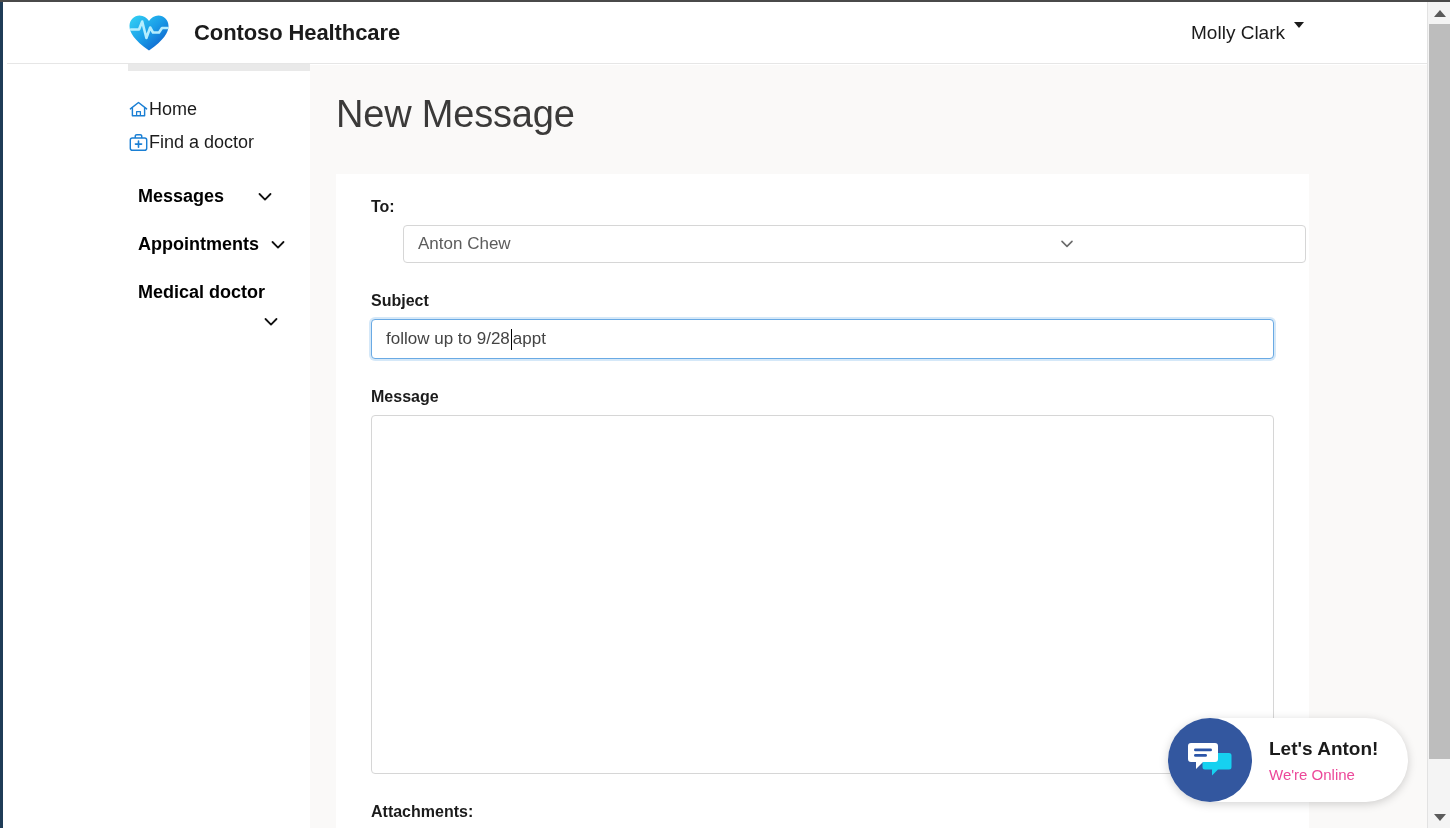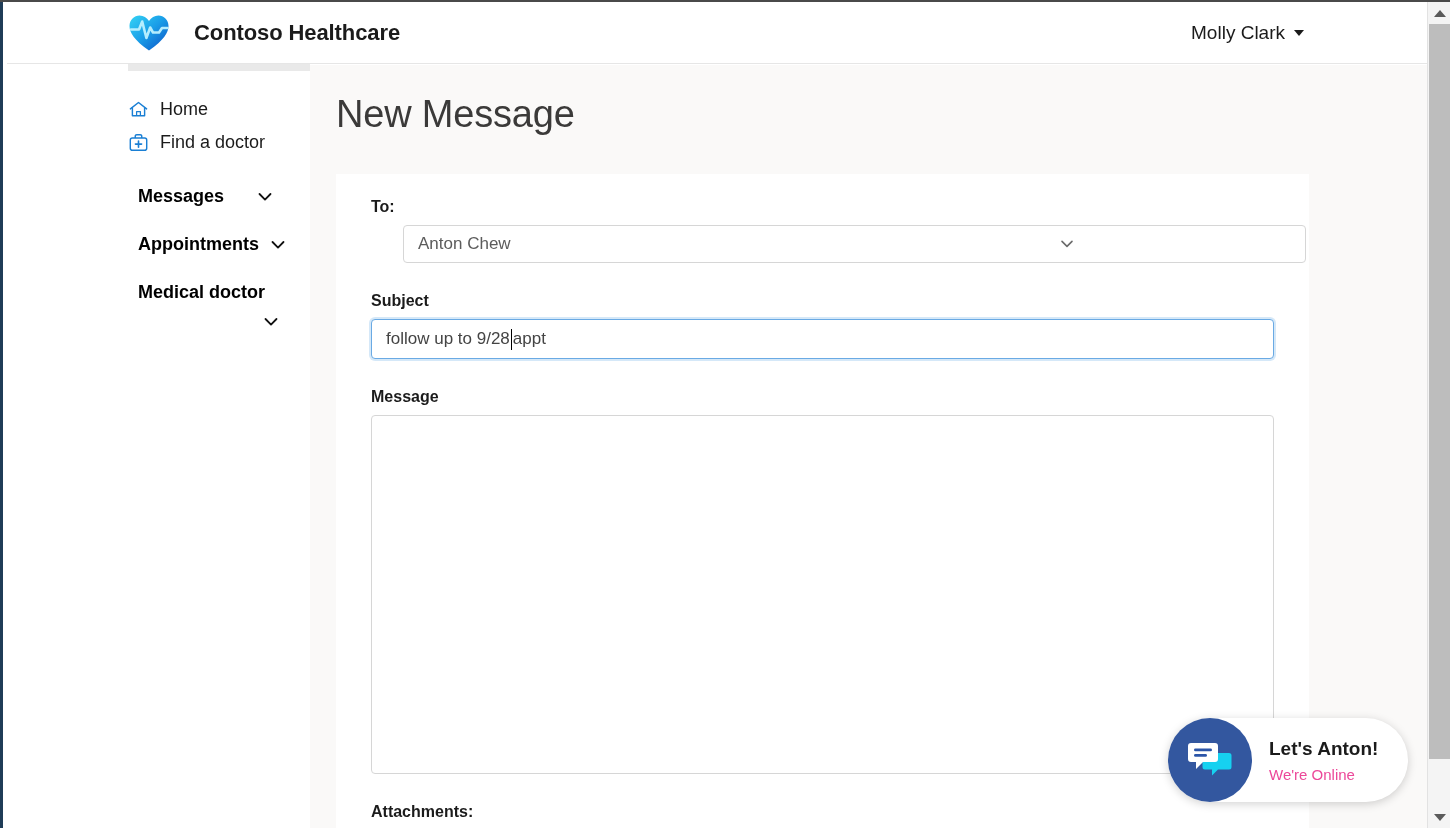--- a/index.html
+++ b/index.html
@@ -67,21 +67,20 @@
     font-size: 22px;
     font-weight: 600;
     color: #1b1b1b;
     letter-spacing: -0.1px;
     white-space: nowrap;
   }
   .header-right {
     margin-left: auto;
     margin-right: 123px;
     display: flex;
-    align-items: center;
     gap: 9px;
     cursor: pointer;
   }
   .user-name {
     font-size: 19px;
     color: #1b1b1b;
     white-space: nowrap;
   }
   .caret-down {
     width: 0; height: 0;
@@ -118,21 +117,20 @@
     position: absolute;
     left: 0; top: 0;
     width: 303px;
     height: 763px;
     background: #ffffff;
     padding-top: 28px;
   }
   .nav-simple {
     display: flex;
     align-items: center;
-    gap: 11px;
     padding: 6px 0 6px 121px;
     cursor: pointer;
   }
   .nav-simple .nav-label {
     font-size: 18px;
     color: #1b1b1b;
     white-space: nowrap;
   }
   .nav-icon { width: 21px; height: 21px; display: block; flex: none; }
 

